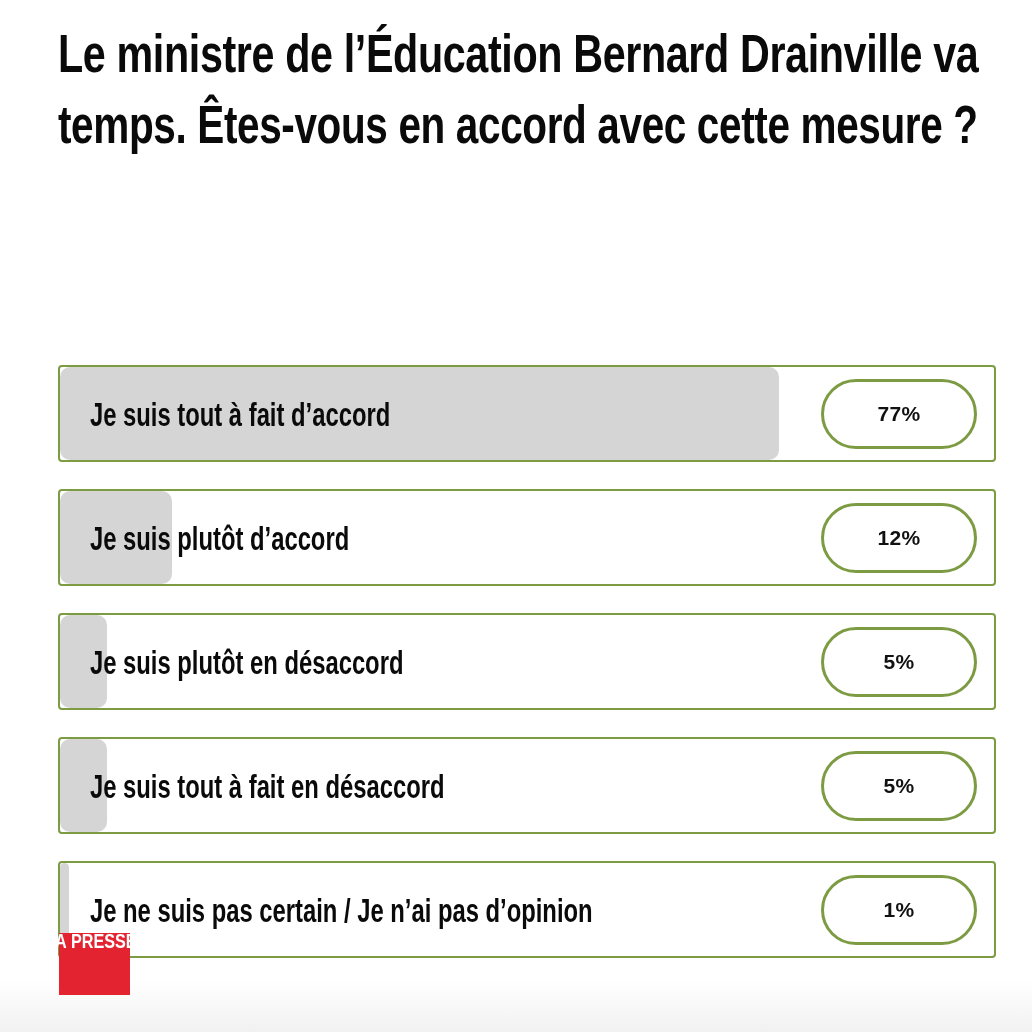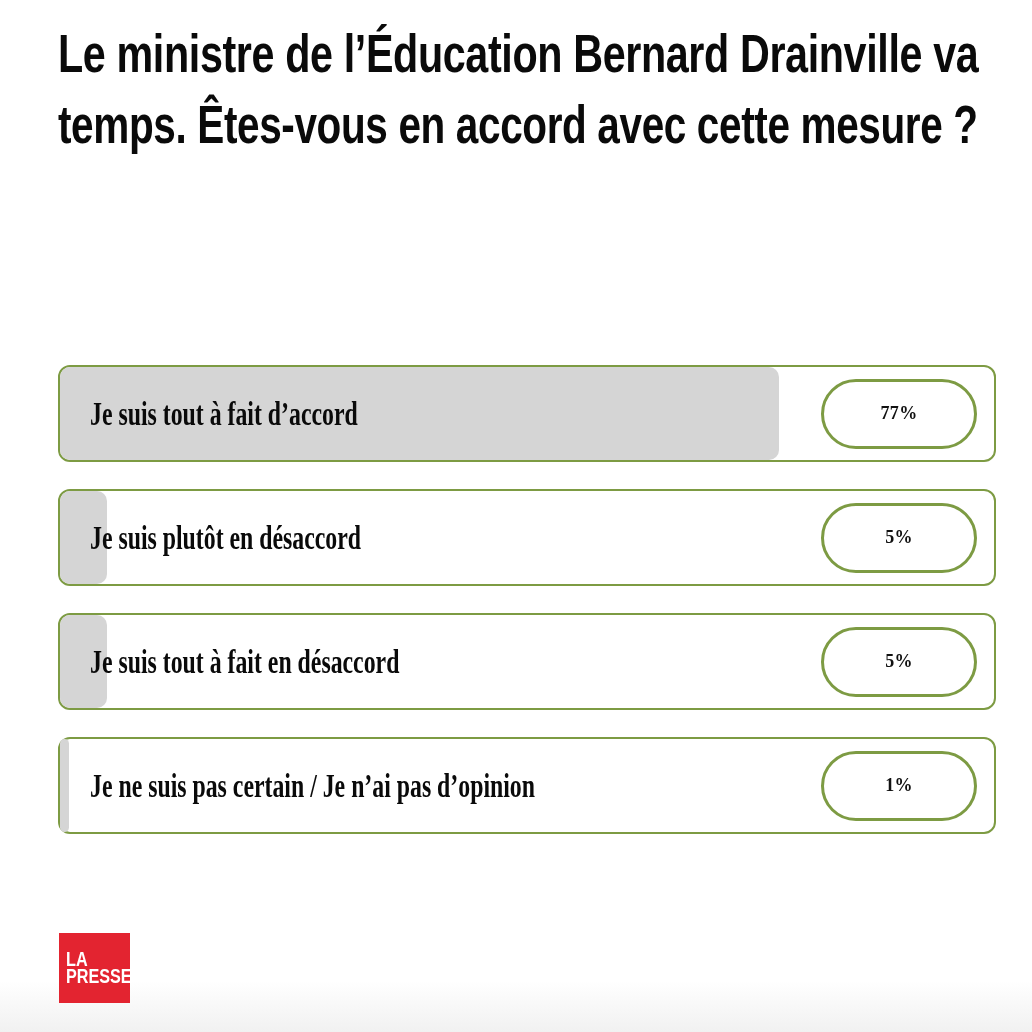--- a/index.html
+++ b/index.html
@@ -17,45 +17,45 @@
     display:inline-block; white-space:nowrap;
     font-size:54px; font-weight:bold; color:#0a0a0a;
     line-height:71px; letter-spacing:-0.5px;
     transform-origin:0 50%;
   }
 
   
   .options { position:absolute; left:58px; top:365px; width:938px; }
   .option {
     position:relative; width:938px; height:97px;
-    border:2px solid var(--green); border-radius:12px;
-    background:#ffffff; margin-bottom:27px; overflow:visible;font-family:Liberation Serif, serif;
+    border:2px solid var(--green); border-radius:4px;
+    background:#ffffff; margin-bottom:27px; overflow:visible;
   }
   .bar-fill {
     position:absolute; left:0; top:0; height:93px;
     background:#d5d5d5; border-radius:10px;
   }
   .option-label {
     position:absolute; left:30px; top:50%;
     font-size:34px; font-weight:bold; color:#0a0a0a;
     white-space:nowrap; transform-origin:0 50%;
     transform:translateY(-50%) scaleX(0.70);
   }
   .badge {
     position:absolute; right:17px; top:50%; transform:translateY(-50%);
     width:156px; height:70px; background:#ffffff;
     border:3px solid var(--green); border-radius:35px;
     display:flex; align-items:center; justify-content:center;
   }
-  .badge-text { font-size:18px; font-weight:bold; color:#111111; letter-spacing:0.3px; }
+  .badge-text { font-size:21px; font-weight:bold; color:#111111; letter-spacing:0.3px; }
 
   
   .logo {
-    position:absolute; left:59px; top:933px; width:71px; height:70px;
-    z-index:5; display:flex; flex-direction:column; justify-content:center;
+    position:absolute; left:59px; top:933px; width:71px; height:62px;
+    z-index:5; display:flex; flex-direction:row; justify-content:center;
     padding-left:7px;
   }
   .logo-line {
     color:#ffffff; font-weight:bold; font-size:19.5px; line-height:17px;
     letter-spacing:0; transform:scaleX(0.83); transform-origin:0 50%;
     white-space:nowrap;
   }
 </style>
 </head>
 <body>
@@ -70,20 +70,27 @@
   <div class="options">
 
     <div class="option">
       <div class="bar-fill" style="background: rgb(213, 213, 213); width: 77%;"></div>
       <span class="option-label">Je suis tout à fait d’accord</span>
       <div class="badge">
         <span class="badge-text">77%</span>
       </div>
     </div>
 
+    <div class="option">
+      <div class="bar-fill" style="background: rgb(213, 213, 213); width: 12%;"></div>
+      <span class="option-label">Je suis plutôt d’accord</span>
+      <div class="badge">
+        <span class="badge-text">12%</span>
+      </div>
+    </div>
 
     <div class="option">
       <div class="bar-fill" style="background: rgb(213, 213, 213); width: 5%;"></div>
       <span class="option-label">Je suis plutôt en désaccord</span>
       <div class="badge">
         <span class="badge-text">5%</span>
       </div>
     </div>
 
     <div class="option">

